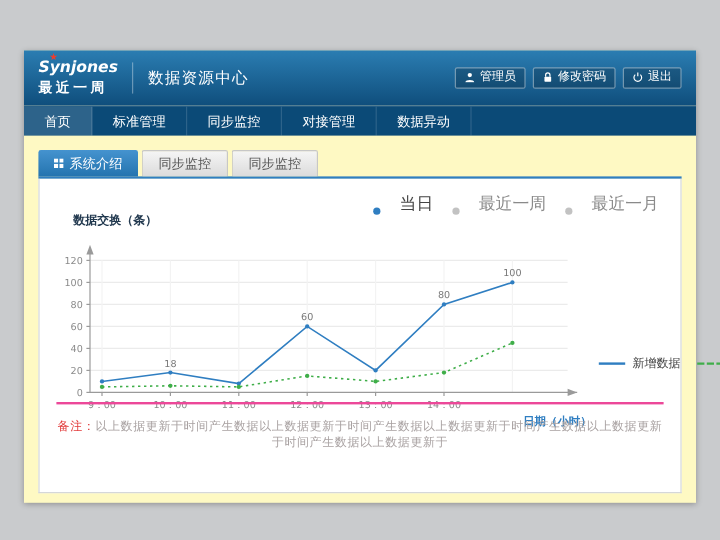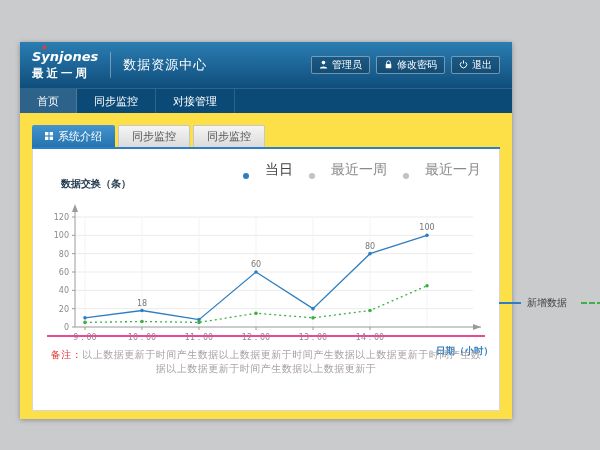--- a/index.html
+++ b/index.html
@@ -2,21 +2,21 @@
 <html style="--accent: #2f7ec1; --header-top: #2b7db2; --header-bottom: #0f4e7c; --nav-bg: #0b4a77; --green: #3fae49; --note-red: #e23b3b;"><head>
 <meta charset="utf-8">
 <style>
   :root{
     --accent:#2f7ec1; --header-top:#2b7db2; --header-bottom:#0f4e7c;
     --nav-bg:#0b4a77; --green:#3fae49; --note-red:#e23b3b;
   }
   *{box-sizing:border-box;margin:0;padding:0}
   html,body{width:600px;height:450px;overflow:hidden}
   body{background:#c9cbcd;position:relative;font-family:"DejaVu Sans","Liberation Sans",sans-serif}
-  .page{position:absolute;left:20px;top:42px;width:492px;height:377px;background:#fde047;box-shadow:0 1px 5px rgba(0,0,0,.3)}
+  .page{position:absolute;left:20px;top:42px;width:560px;height:377px;background:#fef9c3;box-shadow:0 1px 5px rgba(0,0,0,.3)}
   
   .topbar{height:46px;display:flex;align-items:center;padding:0 12px;background:linear-gradient(var(--header-top),var(--header-bottom))}
   .brand{color:#fff;cursor:pointer}
   .logo-line{font-size:13px;font-weight:bold;font-style:italic;position:relative;line-height:1}
   .logo-star{position:absolute;top:-6px;left:9px;color:#ef3c2d;font-size:8px;font-style:normal}
   .brand-sub{font-size:11.5px;font-weight:bold;letter-spacing:3px;margin-top:3px}
   .vsep{width:1px;height:26px;background:rgba(255,255,255,.35);margin:0 12px}
   .app-title{color:#fff;font-size:13px;letter-spacing:1px}
   .actions{margin-left:auto;display:flex;gap:6px}
   .action-btn{display:flex;align-items:flex-start;gap:4px;background:rgba(0,0,0,.18);border:1px solid rgba(255,255,255,.4);border-radius:2px;color:#fff;font-size:10px;padding:3px 7px;cursor:pointer;line-height:1}
@@ -95,22 +95,24 @@
               <line x1="4.5" y1="0.4" x2="4.5" y2="3.6" stroke="#fff" stroke-width="1"></line>
             </svg>
         </span>
         <span>退出</span>
       </button>
     </div>
   </header>
 
   <nav class="mainnav">
     <a class="nav-item active">首页</a>
+    <a class="nav-item">标准管理</a>
     <a class="nav-item">同步监控</a>
     <a class="nav-item">对接管理</a>
+    <a class="nav-item">数据异动</a>
   </nav>
 
   <div class="content">
 
     <div class="tabs">
       <div class="tab active">
         <span>
           <svg width="8" height="8" viewBox="0 0 8 8">
               <rect x="0" y="0" width="3.4" height="3.4" fill="#fff"></rect>
               <rect x="4.6" y="0" width="3.4" height="3.4" fill="#fff"></rect>

